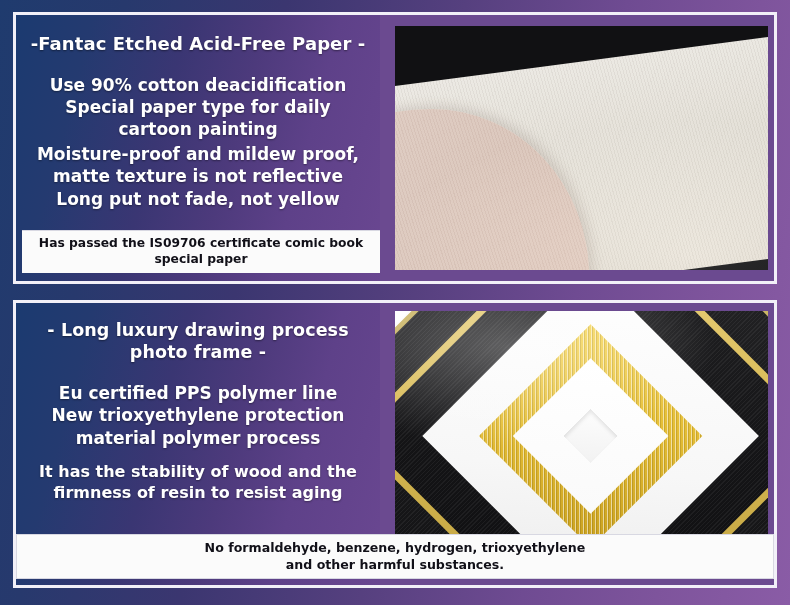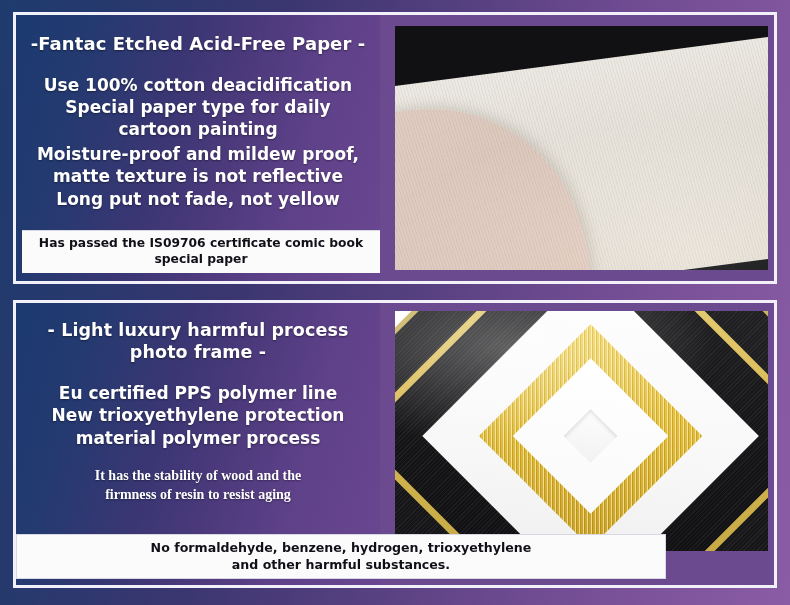--- a/index.html
+++ b/index.html
@@ -89,21 +89,21 @@
     white-space: pre-line;
     text-shadow: 0 1px 2px rgba(0,0,0,0.40);
   }
 
   #panel-1 .headline { margin-top: 18px; font-size: 18px; }
   #panel-1 .para-a   { margin-top: 18px; }
   #panel-1 .para-b   { margin-top: 2px; }
 
   #panel-2 .headline { margin-top: 17px; }
   #panel-2 .para-a   { margin-top: 18px; }
-  #panel-2 .para-b   { margin-top: 18px; font-size: 14px; font-family: Liberation Serif, serif; }
+  #panel-2 .para-b   { margin-top: 12px; font-size: 16px; }
 
   
   .caption {
     box-sizing: border-box;
     background: #fbfbfb;
     color: #111018;
     font-weight: bold;
     font-size: 12.3px;
     line-height: 1.35;
     text-align: center;
@@ -115,21 +115,21 @@
     position: absolute;
     left: 6px;
     right: 2px;
     bottom: 8px;
     width: 358px;
   }
   #caption-2 {
     position: absolute;
     left: 0;
     bottom: 6px;
-    width: 650px;
+    width: 758px;
     z-index: 4;
     font-size: 12.6px;
     text-align: center;
     border: 1px solid #d8d8e2;
   }
 
   
   .photo-col {
     position: relative;
     flex: 1 1 auto;
@@ -293,21 +293,21 @@
 <body>
 
 <div id="page">
 
   <div class="panel" id="panel-1">
     <div class="panel-inner">
 
       <div class="text-col">
         <div class="text-body">
           <div class="headline">-Fantac Etched Acid-Free Paper -</div>
-          <div class="para para-a">Use 100% cotton deacidification
+          <div class="para para-a">Use 90% cotton deacidification
 Special paper type for daily
 cartoon painting</div>
           <div class="para para-b">Moisture-proof and mildew proof,
 matte texture is not reflective
 Long put not fade, not yellow</div>
         </div>
         <div class="caption" id="caption-1">Has passed the IS09706 certificate comic book
 special paper</div>
       </div>
 
@@ -320,21 +320,21 @@
       </div>
 
     </div>
   </div>
 
   <div class="panel" id="panel-2">
     <div class="panel-inner">
 
       <div class="text-col">
         <div class="text-body">
-          <div class="headline">- Light luxury harmful process
+          <div class="headline">- Long luxury drawing process
 photo frame -</div>
           <div class="para para-a">Eu certified PPS polymer line
 New trioxyethylene protection
 material polymer process</div>
           <div class="para para-b">It has the stability of wood and the
 firmness of resin to resist aging</div>
         </div>
       </div>
 
       <div class="photo-col">

